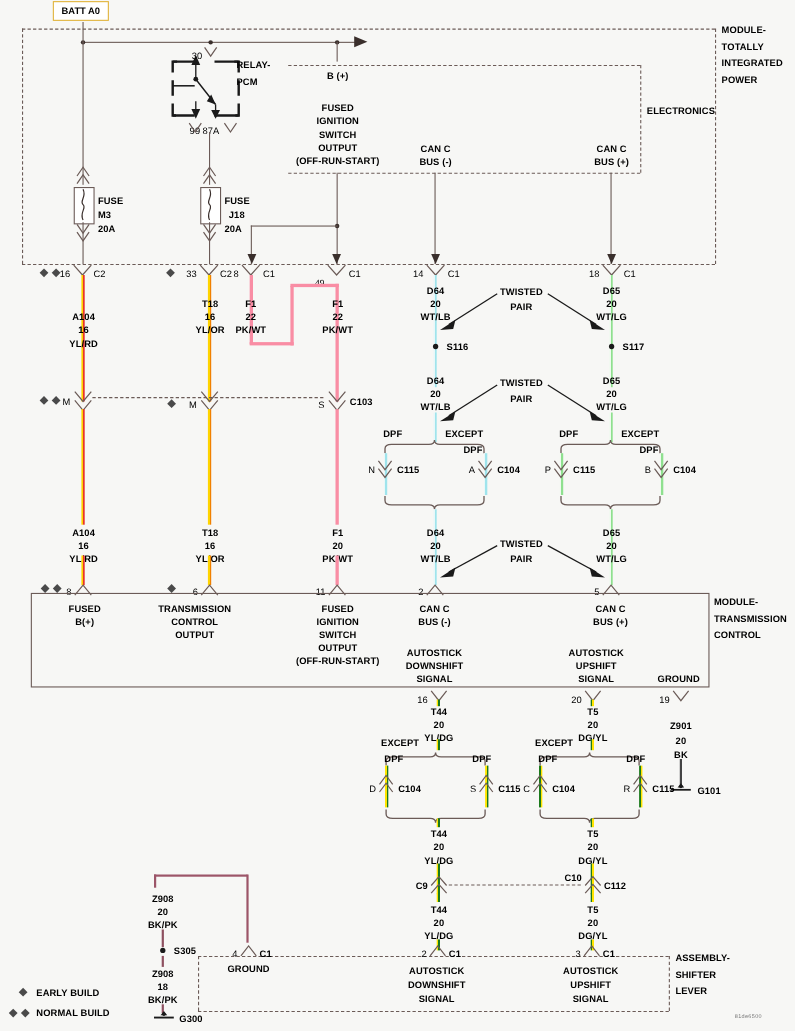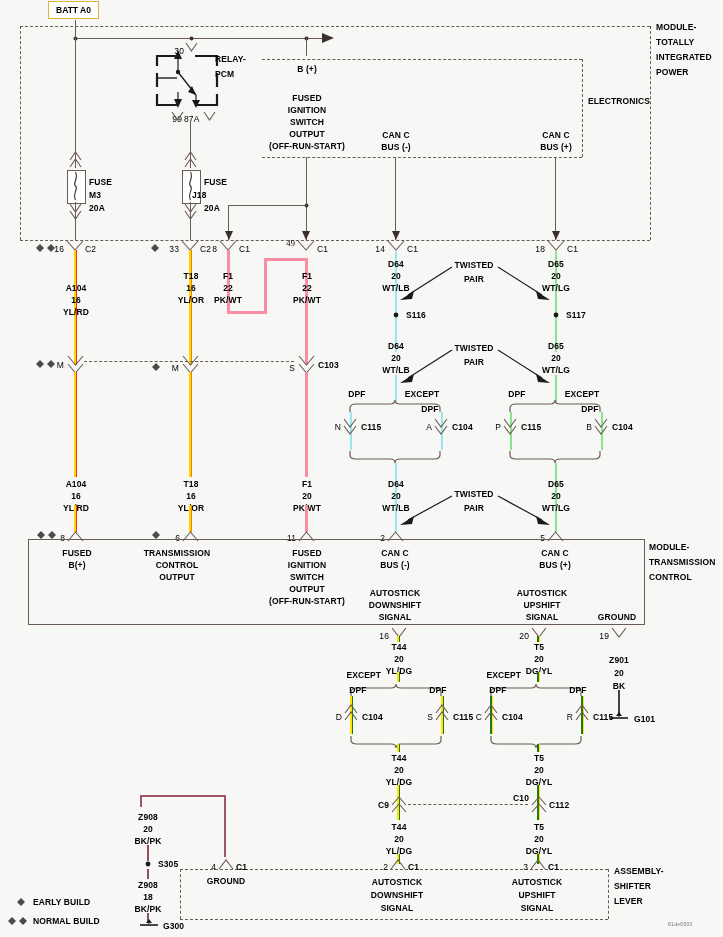--- a/index.html
+++ b/index.html
@@ -216,21 +216,21 @@
       </svg>
   </div>
   <div class="ln lnv" style="left:190px;top:202px;height:38px;width:1.3px;"></div>
   <div class="sym" style="left:185px;top:204px;">
     <svg width="11" height="16">
       <path d="M0,0 L5.5,8 L11,0" stroke="#6b5b57" stroke-width="1.1" fill="none"></path>
       <path d="M0,7 L5.5,15 L11,7" stroke="#6b5b57" stroke-width="1.1" fill="none"></path>
     </svg>
   </div>
   <div class="t tb" style="left:204px;top:177px;">FUSE</div>
-  <div class="t tb" style="left:192px;top:190px;">J18</div>
+  <div class="t tb" style="left:208px;top:190px;">J18</div>
   <div class="t tb" style="left:204px;top:203px;">20A</div>
 
   <div class="t tb c" style="left:396px;top:130px;">CAN C</div>
   <div class="t tb c" style="left:396px;top:142px;">BUS (-)</div>
   <div class="t tb c" style="left:556px;top:130px;">CAN C</div>
   <div class="t tb c" style="left:556px;top:142px;">BUS (+)</div>
 
   <div class="ln lnv" style="left:395px;top:157px;height:83px;width:1.3px;"></div>
   <div class="sym" style="left:392px;top:228px;">
     <svg width="8" height="12">
@@ -277,21 +277,21 @@
       </svg>
   </div>
   <div class="t r" style="left:217px;top:244px;">8</div>
   <div class="t" style="left:239px;top:244px;">C1</div>
 
   <div class="sym" style="left:298px;top:241px;">
     <svg width="16" height="11">
         <path d="M0,0 L8,9 L16,0" stroke="#6b5b57" stroke-width="1.1" fill="none"></path>
       </svg>
   </div>
-  <div class="t r" style="left:295px;top:238px;font-family:Liberation Serif, serif;">49</div>
+  <div class="t r" style="left:295px;top:252px;font-family:Liberation Serif, serif;">49</div>
   <div class="t" style="left:317px;top:244px;">C1</div>
 
   <div class="sym" style="left:388px;top:241px;">
     <svg width="16" height="11">
         <path d="M0,0 L8,9 L16,0" stroke="#6b5b57" stroke-width="1.1" fill="none"></path>
       </svg>
   </div>
   <div class="t r" style="left:385px;top:244px;">14</div>
   <div class="t" style="left:407px;top:244px;">C1</div>
 

